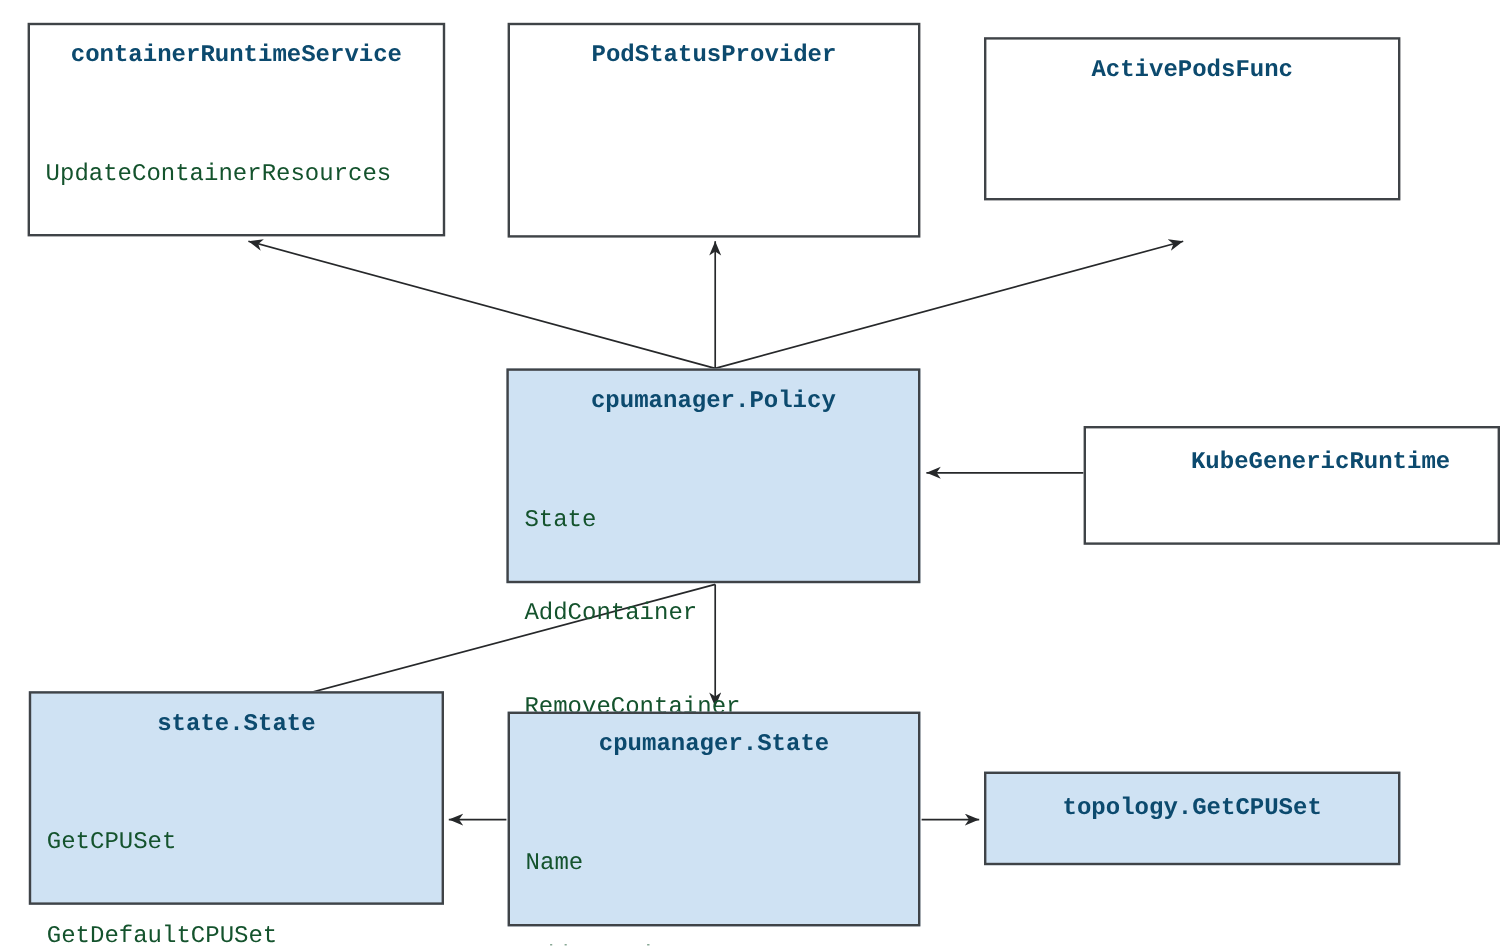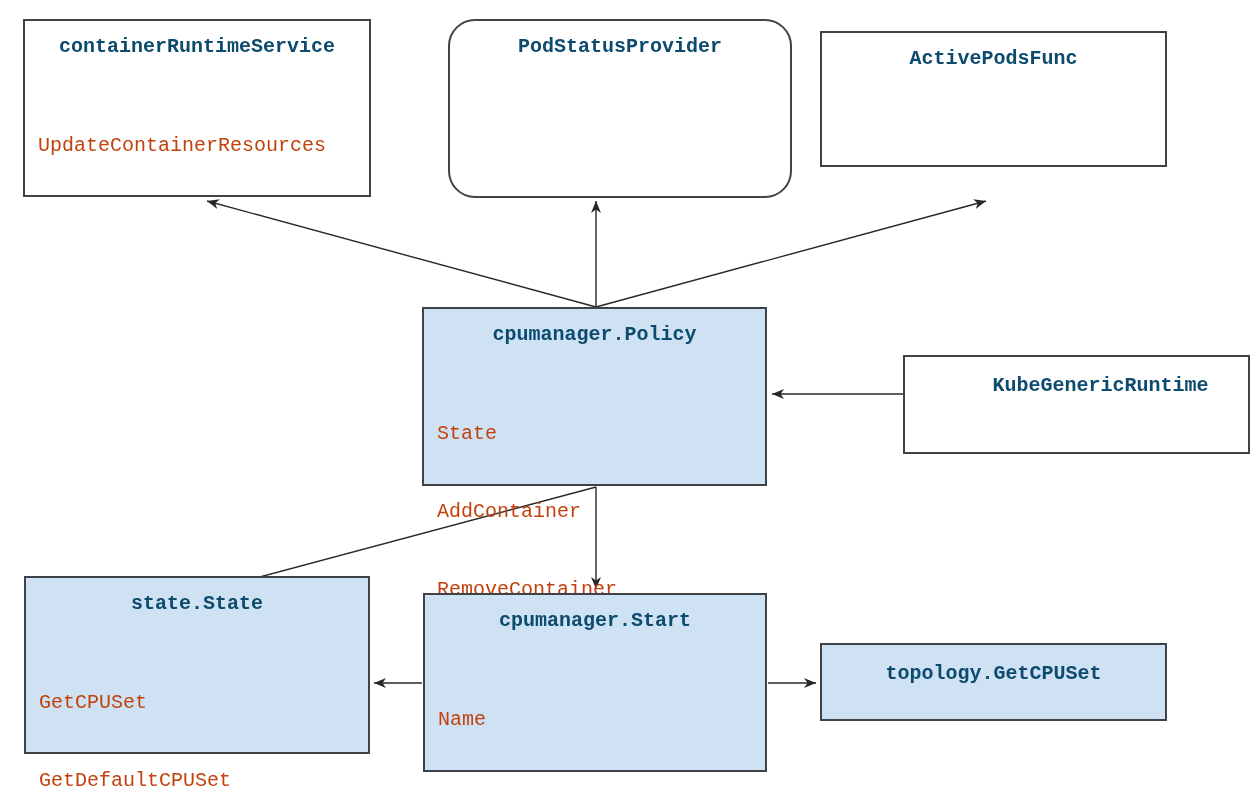--- a/index.html
+++ b/index.html
@@ -38,28 +38,28 @@
     color: #0c4a6e;
     letter-spacing: 0;
     white-space: pre;
   }
   .box.short .title { padding-top: 16px; }
   .box .methods {
     margin-top: 21px;
     padding-left: 13px;
     font-size: 20px;
     line-height: 26px;
-    color: #c2410c;
+    color: #14532d;
     white-space: pre;
   }
   .box .methods div { height: 26px; }
 
   
   #b-container-runtime { left: 23px;  top: 19px;  width: 348px; height: 178px; }
-  #b-pod-status        { left: 448px; top: 19px;  width: 344px; height: 179px; border-radius: 27px; }
+  #b-pod-status        { left: 423px; top: 19px;  width: 344px; height: 179px; }
   #b-active-pods       { left: 820px; top: 31px;  width: 347px; height: 136px; }
   #b-manager           { left: 422px; top: 307px; width: 345px; height: 179px; }
   #b-kube-generic      { left: 903px; top: 355px; width: 347px; height: 99px; padding-left: 48px;  }
   #b-state             { left: 24px;  top: 576px; width: 346px; height: 178px; }
   #b-policy            { left: 423px; top: 593px; width: 344px; height: 179px; }
   #b-topology          { left: 820px; top: 643px; width: 347px; height: 78px;  }
 
   .arrows line {
     stroke: #26282a;
     stroke-width: 1.4;
@@ -120,21 +120,21 @@
     <span class="title">state.State</span>
     <div class="methods">
       <div>GetCPUSet</div>
       <div>GetDefaultCPUSet</div>
       
       
     </div>
   </div>
 
   <div class="box blue" id="b-policy">
-    <span class="title">cpumanager.Start</span>
+    <span class="title">cpumanager.State</span>
     <div class="methods">
       <div>Name</div>
       <div>AddContainer</div>
       
     </div>
   </div>
 
   <div class="box blue short" id="b-topology">
     <span class="title">topology.GetCPUSet</span>
   </div>

